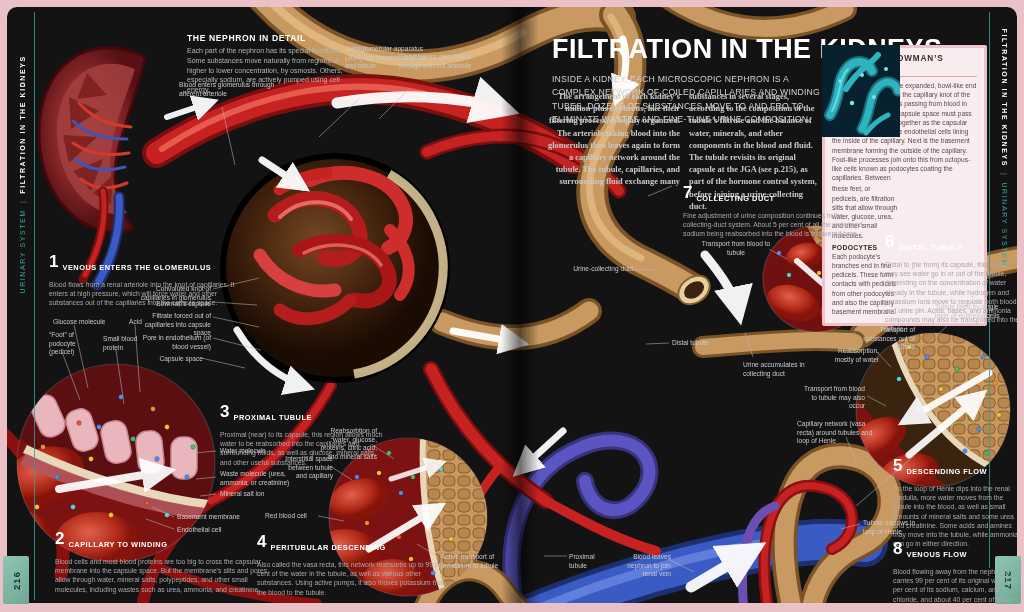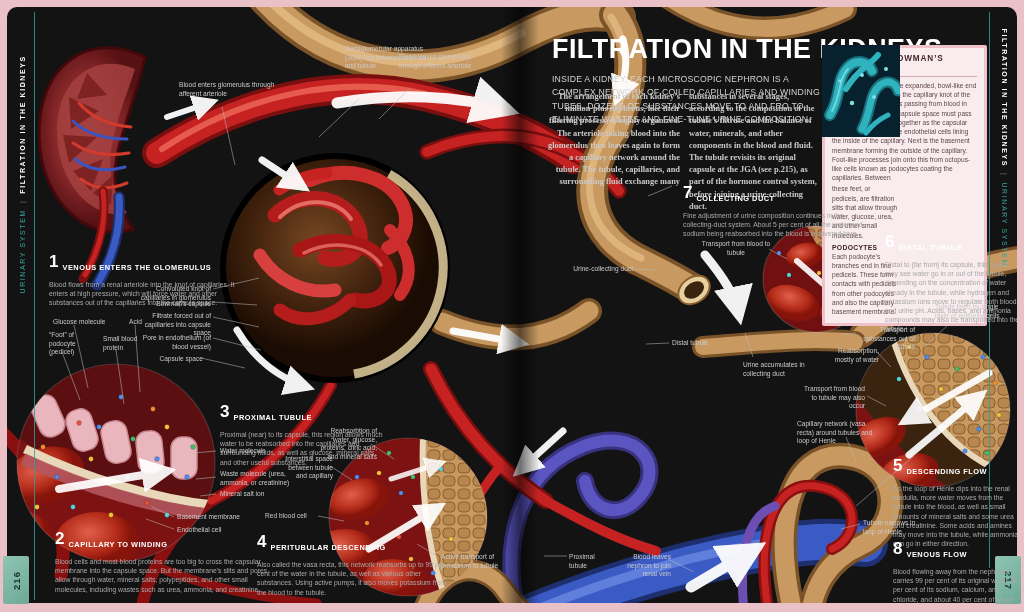--- a/index.html
+++ b/index.html
@@ -365,20 +365,24 @@
 <div class="tab" style="left:3px;bottom:8px;">
       <span style="transform:rotate(-90deg);">216</span>
     </div>
 <div class="tab" style="right:3px;bottom:8px;">
       <span style="transform:rotate(90deg);">217</span>
     </div>
 
 <div class="page" style="background:transparent;pointer-events:none;">
 <div class="gutter"></div>
 
+<div class="note">
+  <h3>THE NEPHRON IN DETAIL</h3>
+  <p>Each part of the nephron has its special functions. Some substances move naturally from regions of higher to lower concentration, by osmosis. Others, especially sodium, are actively pumped using cell energy.</p>
+</div>
 
 <div class="hdr">
   <h1>FILTRATION IN THE KIDNEYS</h1>
   <div class="stand">INSIDE A KIDNEY, EACH MICROSCOPIC NEPHRON IS A COMPLEX NETWORK OF COILED CAPILLARIES AND WINDING TUBES. DOZENS OF SUBSTANCES MOVE TO AND FRO TO ELIMINATE WASTES AND FINE-TUNE URINE COMPOSITION.</div>
 </div>
 <div class="cols" style="left:541px;width:132px;text-align:right;">The arrangement of each kidney’s million-plus nephrons, like their filtering process, is highly organized. The arteriole taking blood into the glomerulus then leaves again to form a capillary network around the tubule. The tubule, capillaries, and surrounding fluid exchange many</div>
 <div class="cols" style="left:682px;width:132px;">substances in several stages, according to the composition of the tubule’s filtrate and the balance of water, minerals, and other components in the blood and fluid. The tubule revisits its original capsule at the JGA (see p.215), as part of the hormone control system, before joining a urine-collecting duct.</div>
 
 <div class="pinkbox">
   <div class="pinkin">

